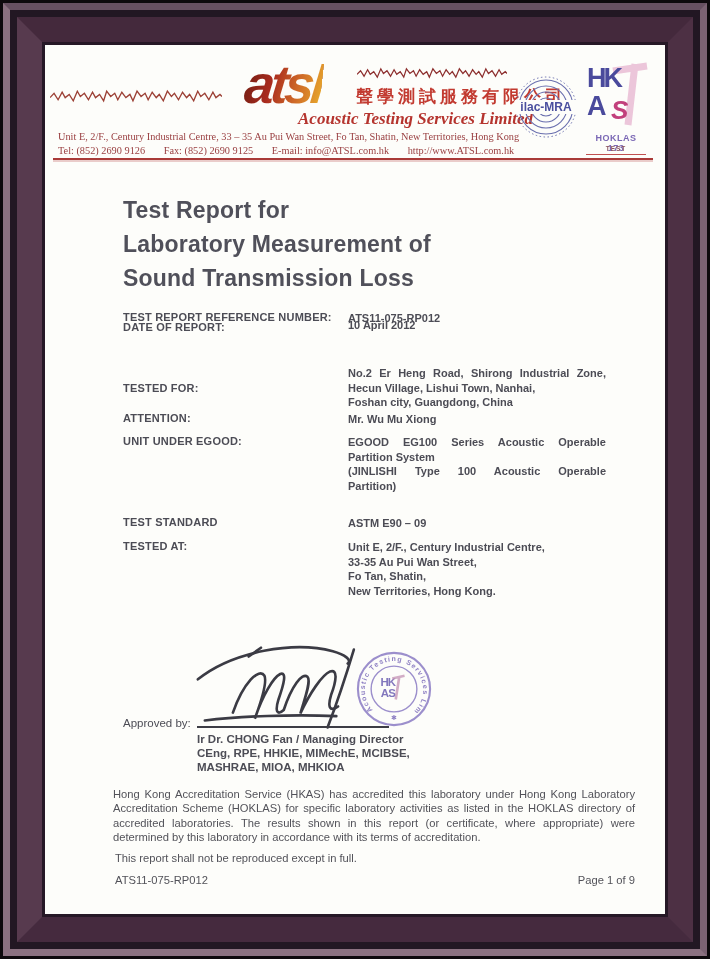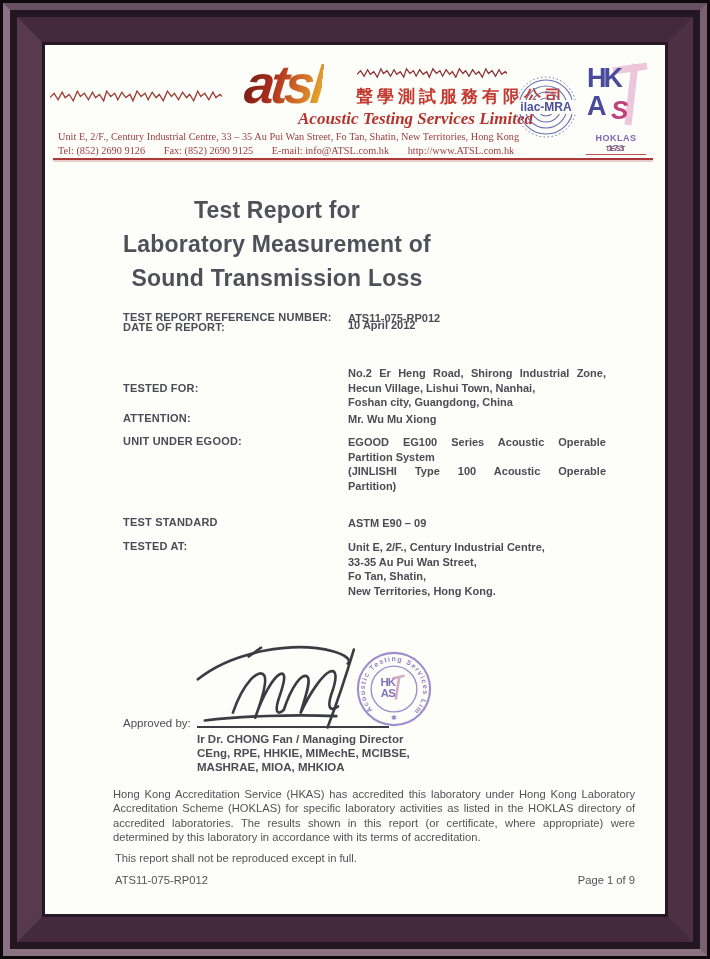--- a/index.html
+++ b/index.html
@@ -95,21 +95,21 @@
       <div class="abs addr" style="left:13px; top:86px;">Unit E, 2/F., Century Industrial Centre, 33 – 35 Au Pui Wan Street, Fo Tan, Shatin, New Territories, Hong Kong</div>
       <div class="abs addr contact" style="left:13px; top:100px;">
         <span>Tel: (852) 2690 9126</span>
         <span>Fax: (852) 2690 9125</span>
         <span>E-mail: info@ATSL.com.hk</span>
         <span>http://www.ATSL.com.hk</span>
       </div>
 
       <div class="abs rule" style="left:8px; top:113px; width:600px;"></div>
 
-      <div class="abs title" style="left:78px; top:148px;text-align:center;">
+      <div class="abs title" style="left:78px; top:148px;">
         <div>Test Report for</div>
         <div>Laboratory Measurement of</div>
         <div>Sound Transmission Loss</div>
       </div>
 
       <div class="abs row" style="top:247px;margin-top:19px;">
         <div class="lbl">TEST REPORT REFERENCE NUMBER:</div>
         <div class="val">ATS11-075-RP012</div>
       </div>
 

